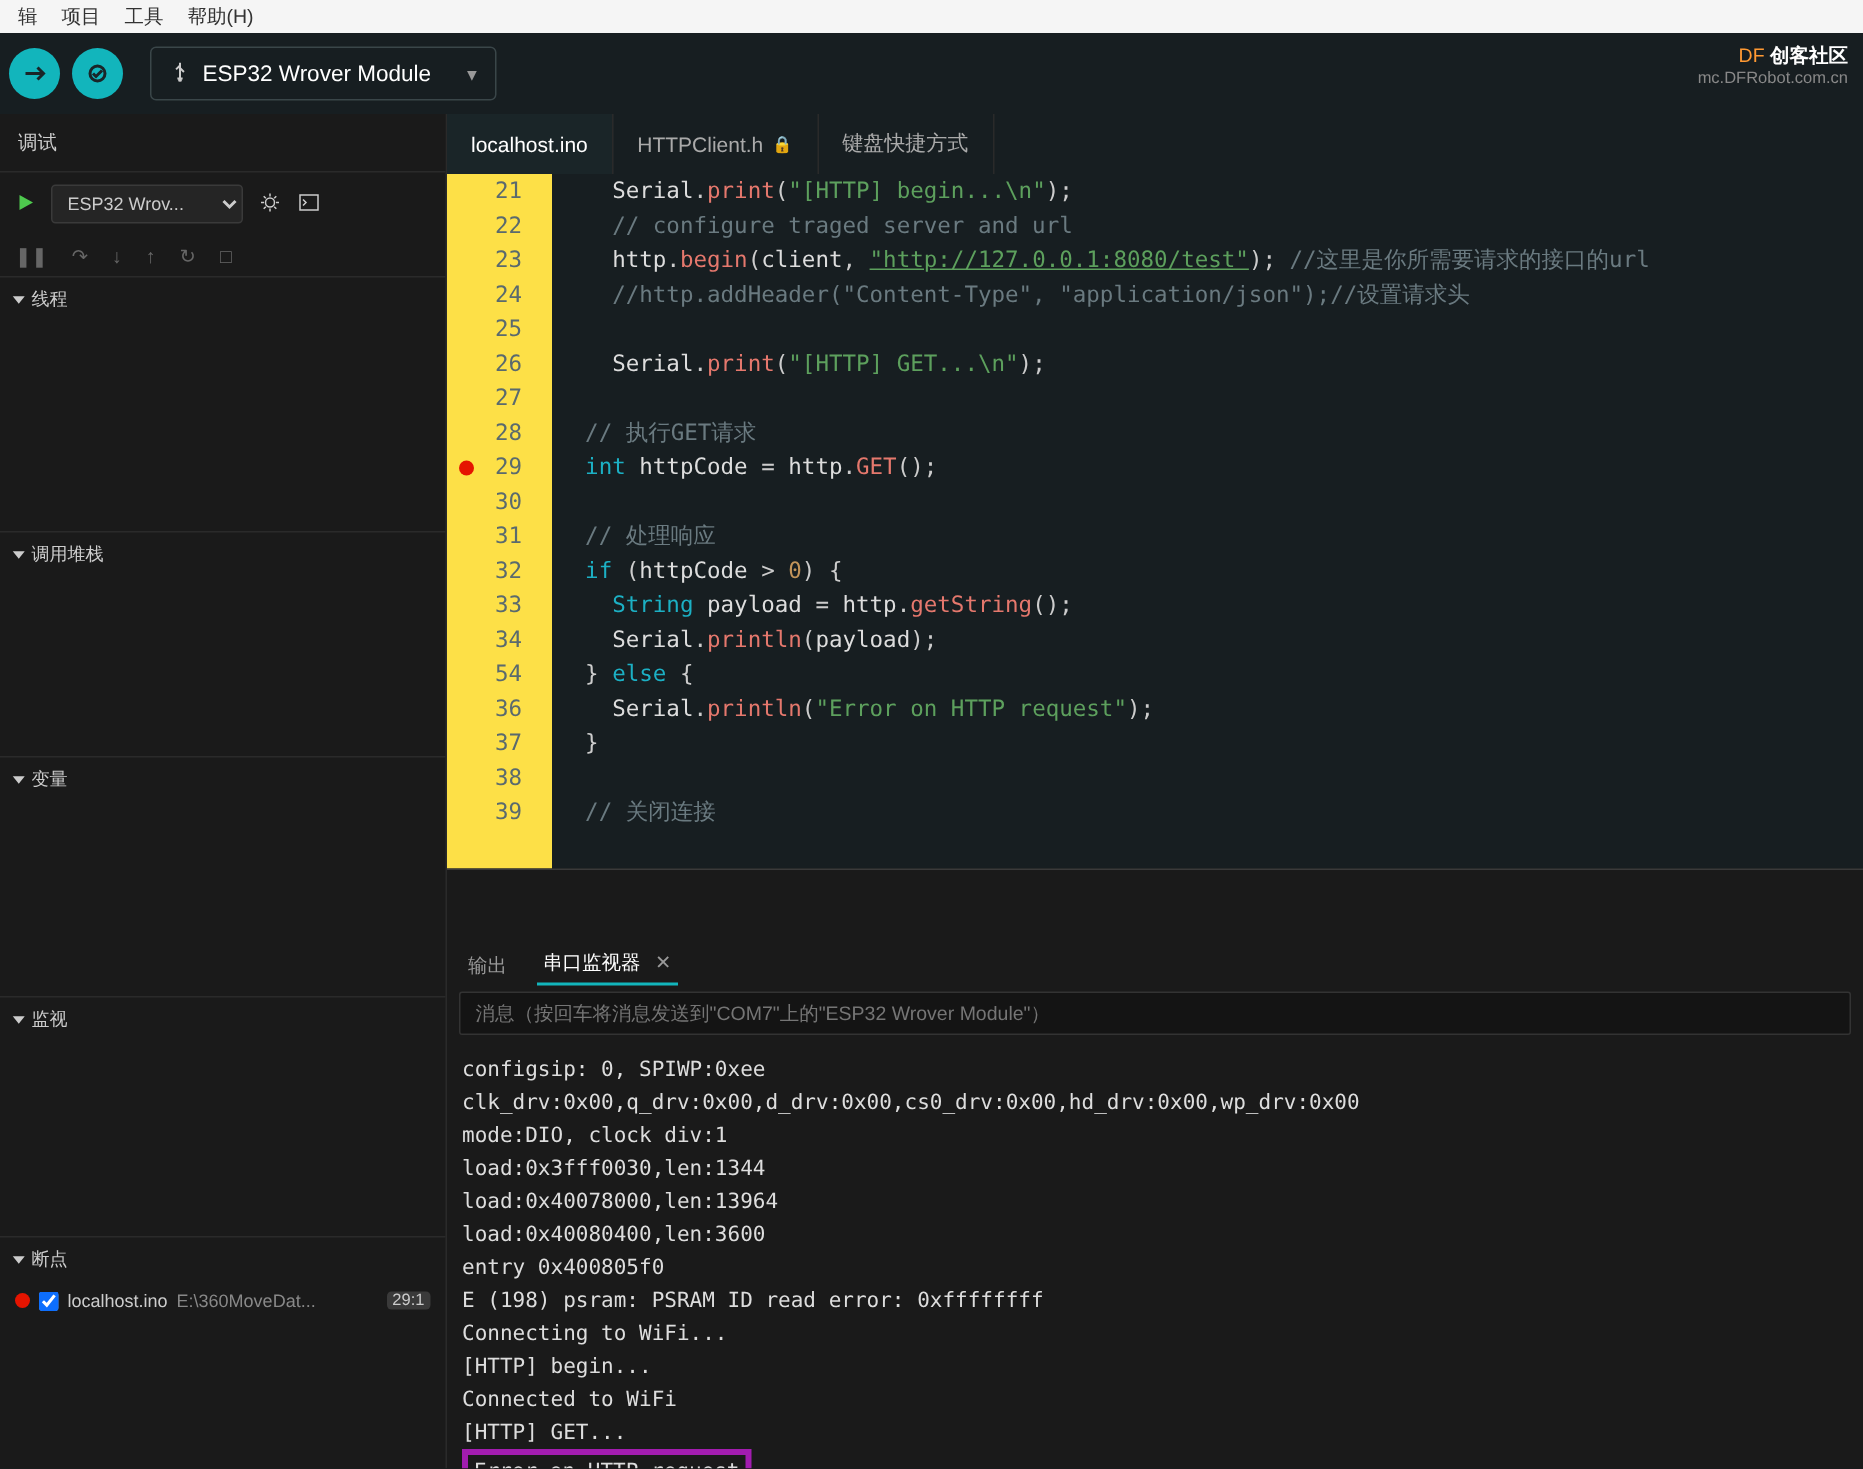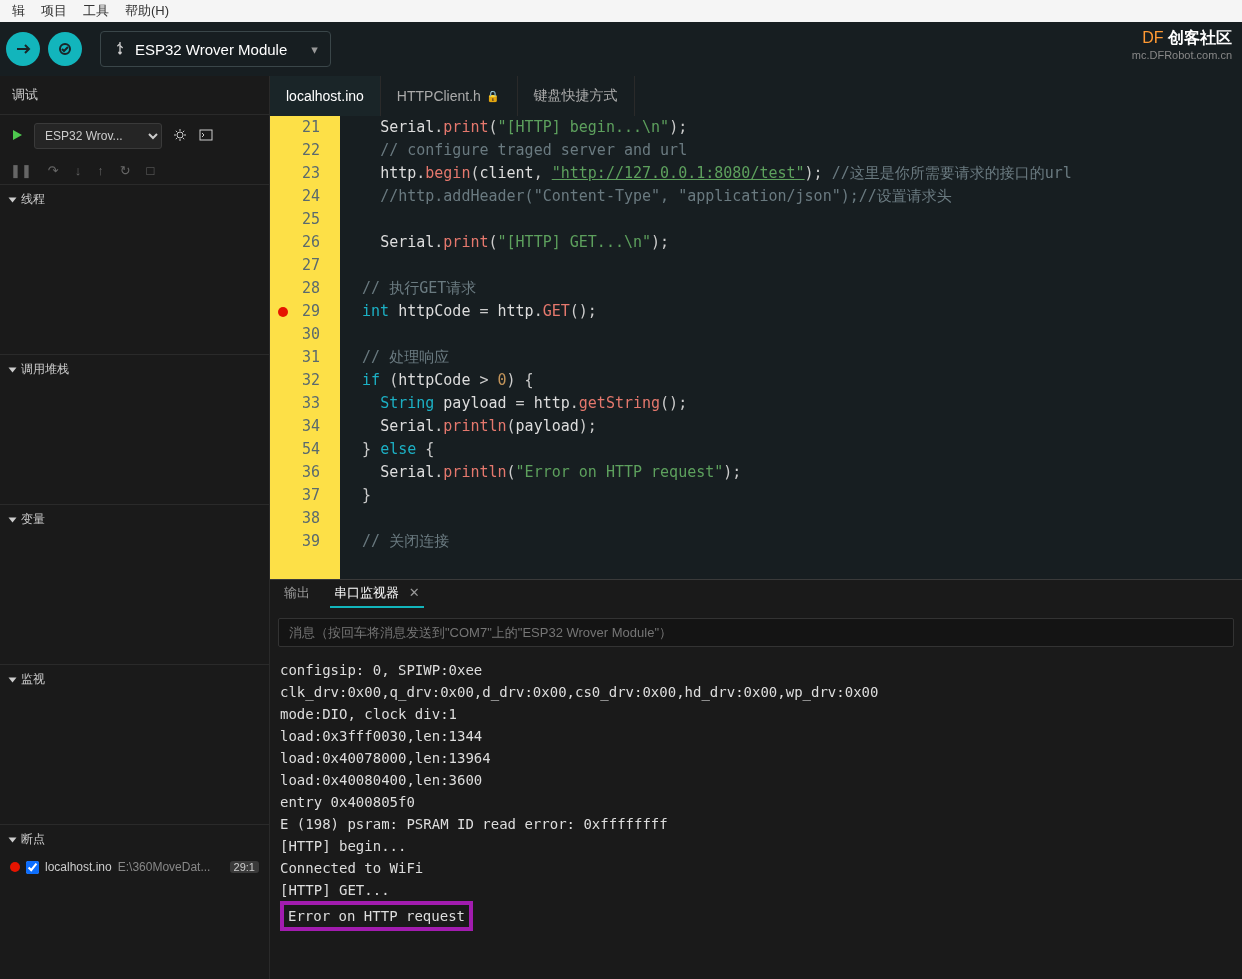--- a/index.html
+++ b/index.html
@@ -51,28 +51,28 @@
 .board-selector .usb { color: #ccc; margin-right: 8px; }
 .board-selector .name { color: #fff; font-weight: 400; font-size: 15px; }
 .board-selector .chevron { margin-left: 24px; color: #999; }
 .logo-area {
   position: absolute;
   right: 10px; top: 6px;
   text-align: right;
   color: #888;
   font-size: 11px;
 }
-.logo-area .logo { font-size: 16px; color: #ff9933; }
+.logo-area .logo { font-size: 13px; color: #ff9933; }
 .logo-area .logo b { color: #fff; }
 .main {
   display: flex;
   height: calc(979px - 22px - 54px);
 }
 .sidebar {
-  width: 270px;
+  width: 298px;
   background: #1a1a1a;
   display: flex;
   flex-direction: column;
   border-right: 1px solid #2a2a2a;
 }
 .sb-header {
   padding: 10px 12px;
   font-size: 13px;
   color: #ccc;
   background: #1a1a1a;
@@ -197,23 +197,24 @@
 .bottom-panel {
   height: 400px;
   border-top: 1px solid #3a3a3a;
   display: flex;
   flex-direction: column;
   background: #1a1a1a;
 }
 .panel-tabs {
   display: flex;
   height: 34px;
-  align-items: flex-start;
+  align-items: flex-end;
   padding: 0 10px;
   gap: 16px;
+  margin-top: 43px;
 }
 .ptab { color: #999; font-size: 13px; padding: 4px 4px; }
 .ptab.active { color: #fff; border-bottom: 2px solid #12b5bc; }
 .ptab .close { margin-left: 6px; color: #999; }
 .msg-input {
   margin: 4px 8px;
   padding: 6px 10px;
   background: #141414;
   border: 1px solid #333;
   color: #888;
@@ -375,20 +376,21 @@
       <input class="msg-input" placeholder="消息（按回车将消息发送到&quot;COM7&quot;上的&quot;ESP32 Wrover Module&quot;）" style="">
       <div class="console" id="console">
           <div>configsip: 0, SPIWP:0xee</div>
           <div>clk_drv:0x00,q_drv:0x00,d_drv:0x00,cs0_drv:0x00,hd_drv:0x00,wp_drv:0x00</div>
           <div>mode:DIO, clock div:1</div>
           <div>load:0x3fff0030,len:1344</div>
           <div>load:0x40078000,len:13964</div>
           <div>load:0x40080400,len:3600</div>
           <div>entry 0x400805f0</div>
           <div>E (198) psram: PSRAM ID read error: 0xffffffff</div>
+          <div>Connecting to WiFi...</div>
           <div>[HTTP] begin...</div>
           <div>Connected to WiFi</div>
           <div>[HTTP] GET...</div>
           <div><span class="hl">Error on HTTP request</span></div>
         </div>
     </div>
   </div>
 </div>
 
 </body></html>

